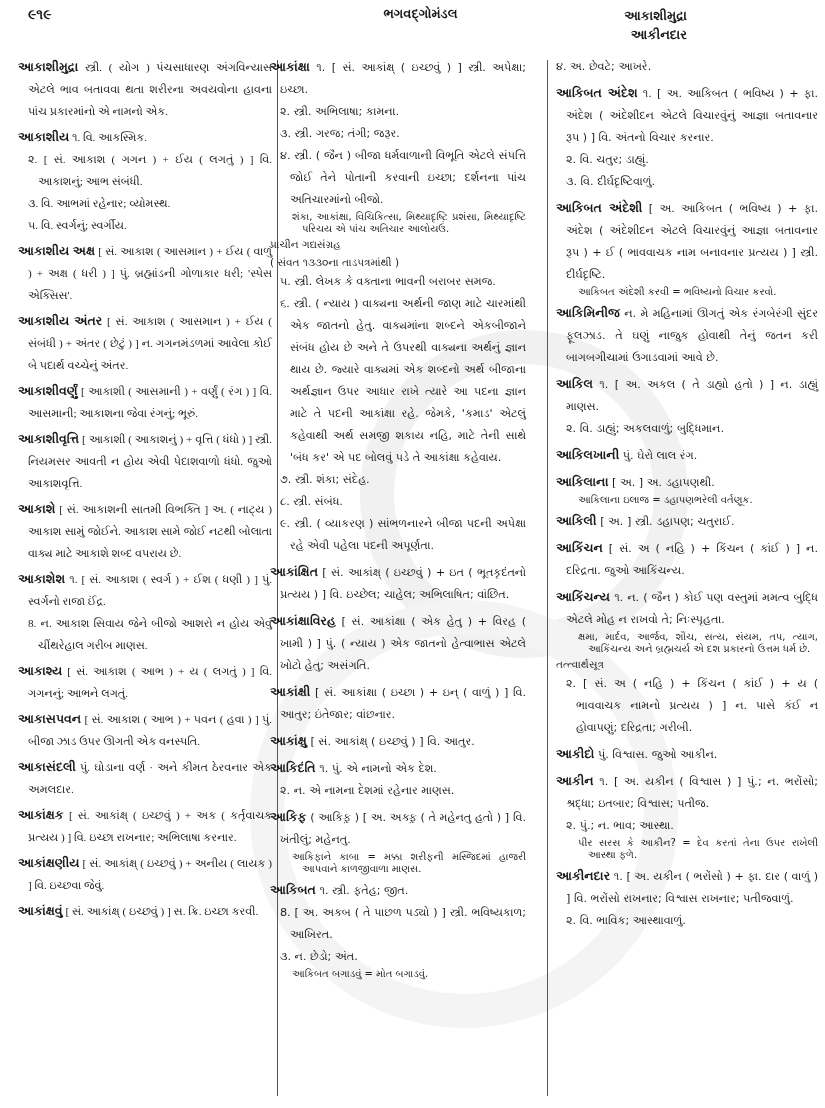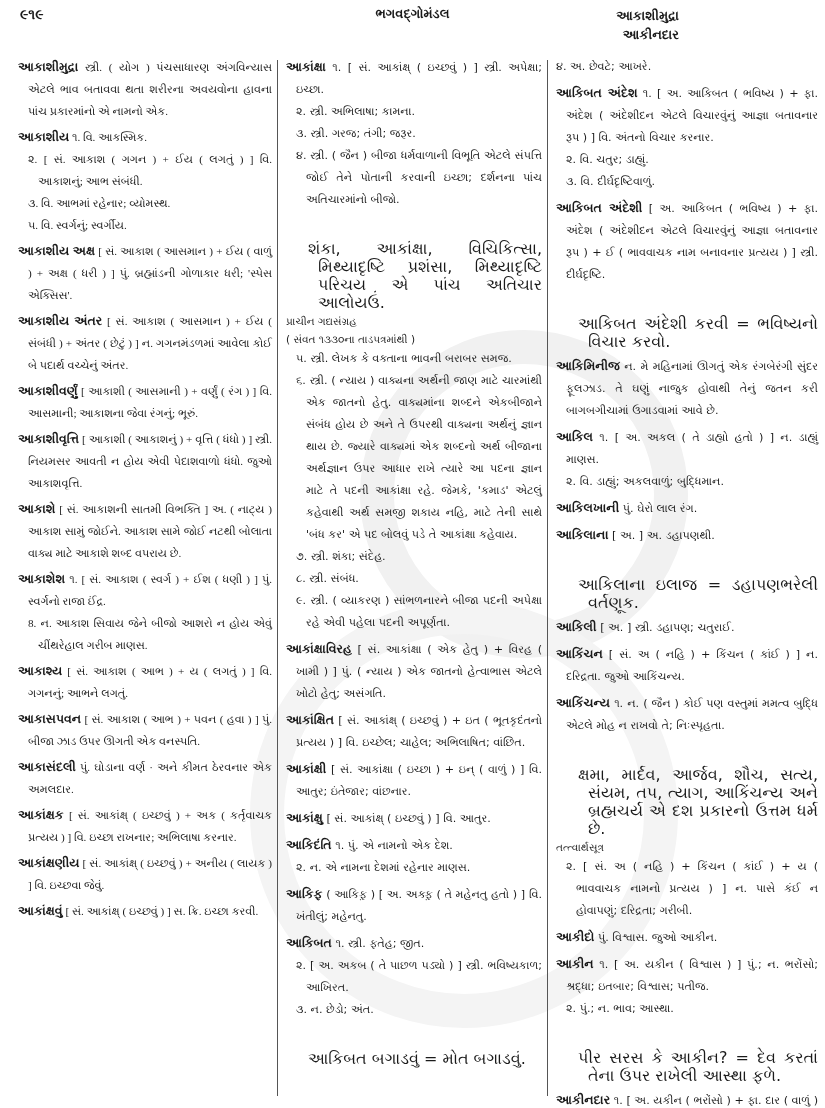--- a/index.html
+++ b/index.html
@@ -3,36 +3,36 @@
 <meta charset="utf-8">
 <style>
   html, body { margin: 0; padding: 0; }
   body {
     width: 825px; height: 1108px; background: #ffffff; position: relative; overflow: hidden;
     font-family: "DejaVu Sans", sans-serif; color: #1a1a1a;
   }
   .watermark { position: absolute; border-radius: 50%; border: 34px solid #f1f1f1; pointer-events: none; }
   .wm1 { left: 360px; top: 330px; width: 260px; height: 260px; }
   .wm2 { left: 250px; top: 600px; width: 360px; height: 360px; border-color: #f4f4f4; }
-  .header { position: absolute; left: 0; top: 0; width: 657px; height: 56px; padding-left: 28px; }
+  .header { position: absolute; left: 8px; top: 0; width: 657px; height: 56px; padding-left: 28px; }
   .pg { position: absolute; left: 20px; top: 6px; font-size: 14px; font-weight: bold; }
   .title { position: absolute; left: 0; width: 825px; top: 6px; text-align: center; font-size: 13px; font-weight: bold; }
   .guide { position: absolute; right: 6px; top: 6px; text-align: right; font-size: 13px; font-weight: bold; line-height: 19px; }
   .col { position: absolute; top: 56px; bottom: 0; font-size: 11.2px; line-height: 22px; }
   .c1 { left: 18px; width: 254px; font-family: Liberation Serif, serif; }
-  .c2 { left: 286px; width: 256px; }
+  .c2 { left: 270px; width: 256px; }
   .c3 { left: 556px; width: 262px; }
   .divider { position: absolute; top: 60px; bottom: 12px; width: 1px; background: #555; }
   .d1 { left: 277px; }
   .d2 { left: 547px; }
   .entry { margin-bottom: 4px; text-align: justify; }
   .entry .sense { display: block; padding-left: 10px; }
   .entry .body { padding-left: 0; }
   .hw { font-weight: bold; font-size: 12.5px; }
-  .quote { display: block; padding-left: 22px; font-size: 16px; line-height: 18px; margin-top: 29px; }
+  .quote { display: block; padding-left: 22px; font-size: 10px; line-height: 12px; }
   .src { display: block; text-align: left; font-size: 10.5px; line-height: 18px; }
   .hang { padding-left: 10px; text-indent: -10px; }
 </style>
 </head>
 <body>
 
 <div class="watermark wm1"></div>
 <div class="watermark wm2"></div>
 
 <div class="header">
@@ -58,27 +58,27 @@
     <div class="entry hang"><span class="hw">આકાશેશ</span> <span class="body">૧. [ સં. આકાશ ( સ્વર્ગ ) + ઈશ ( ધણી ) ] પું. સ્વર્ગનો રાજા ઈંદ્ર.</span><span class="sense">8. ન. આકાશ સિવાય જેને બીજો આશરો ન હોય એવું ચીંથરેહાલ ગરીબ માણસ.</span></div>
     <div class="entry hang"><span class="hw">આકાશ્ય</span> <span class="body">[ સં. આકાશ ( આભ ) + ય ( લગતું ) ] વિ. ગગનનું; આભને લગતું.</span></div>
     <div class="entry hang"><span class="hw">આકાસપવન</span> <span class="body">[ સં. આકાશ ( આભ ) + પવન ( હવા ) ] પું. બીજા ઝાડ ઉપર ઊગતી એક વનસ્પતિ.</span></div>
     <div class="entry hang"><span class="hw">આકાસંદલી</span> <span class="body">પું. ઘોડાના વર્ણ · અને કીમત ઠેરવનાર એક અમલદાર.</span></div>
     <div class="entry hang"><span class="hw">આકાંક્ષક</span> <span class="body">[ સં. આકાંક્ષ્ ( ઇચ્છવું ) + અક ( કર્તૃવાચક પ્રત્યય ) ] વિ. ઇચ્છા રાખનાર; અભિલાષા કરનાર.</span></div>
     <div class="entry hang"><span class="hw">આકાંક્ષણીય</span> <span class="body">[ સં. આકાંક્ષ્ ( ઇચ્છવું ) + અનીય ( લાયક ) ] વિ. ઇચ્છવા જેવું.</span></div>
     <div class="entry hang"><span class="hw">આકાંક્ષવું</span> <span class="body">[ સં. આકાંક્ષ્ ( ઇચ્છવું ) ] સ. ક્રિ. ઇચ્છા કરવી.</span></div>
   </div>
 <div class="col c2">
     <div class="entry hang"><span class="hw">આકાંક્ષા</span> <span class="body">૧. [ સં. આકાંક્ષ્ ( ઇચ્છવું ) ] સ્ત્રી. અપેક્ષા; ઇચ્છા.</span><span class="sense">૨. સ્ત્રી. અભિલાષા; કામના.</span><span class="sense">૩. સ્ત્રી. ગરજ; તંગી; જરૂર.</span><span class="sense">૪. સ્ત્રી. ( જૈન ) બીજા ધર્મવાળાની વિભૂતિ એટલે સંપત્તિ જોઈ તેને પોતાની કરવાની ઇચ્છા; દર્શનના પાંચ અતિચારમાંનો બીજો.</span><span class="quote">શંકા, આકાંક્ષા, વિચિકિત્સા, મિથ્યાદૃષ્ટિ પ્રશંસા, મિથ્યાદૃષ્ટિ પરિચય એ પાંચ અતિચાર આલોયઉં.</span><span class="src">પ્રાચીન ગદ્યસંગ્રહ</span><span class="src">( સંવત ૧૩૩૦ના તાડપત્રમાંથી )</span><span class="sense">૫. સ્ત્રી. લેખક કે વક્તાના ભાવની બરાબર સમજ.</span><span class="sense">૬. સ્ત્રી. ( ન્યાય ) વાક્યના અર્થની જાણ માટે ચારમાંથી એક જાતનો હેતુ. વાક્યમાંના શબ્દને એકબીજાને સંબંધ હોય છે અને તે ઉપરથી વાક્યના અર્થનું જ્ઞાન થાય છે. જ્યારે વાક્યમાં એક શબ્દનો અર્થ બીજાના અર્થજ્ઞાન ઉપર આધાર રાખે ત્યારે આ પદના જ્ઞાન માટે તે પદની આકાંક્ષા રહે. જેમકે, 'કમાડ' એટલું કહેવાથી અર્થ સમજી શકાય નહિ, માટે તેની સાથે 'બંધ કર' એ પદ બોલવું પડે તે આકાંક્ષા કહેવાય.</span><span class="sense">૭. સ્ત્રી. શંકા; સંદેહ.</span><span class="sense">૮. સ્ત્રી. સંબંધ.</span><span class="sense">૯. સ્ત્રી. ( વ્યાકરણ ) સાંભળનારને બીજા પદની અપેક્ષા રહે એવી પહેલા પદની અપૂર્ણતા.</span></div>
+    <div class="entry hang"><span class="hw">આકાંક્ષિત</span> <span class="body">[ સં. આકાંક્ષ્ ( ઇચ્છવું ) + ઇત ( ભૂતકૃદંતનો પ્રત્યય ) ] વિ. ઇચ્છેલ; ચાહેલ; અભિલાષિત; વાંછિત.</span></div>
     <div class="entry hang"><span class="hw">આકાંક્ષાવિરહ</span> <span class="body">[ સં. આકાંક્ષા ( એક હેતુ ) + વિરહ ( ખામી ) ] પું. ( ન્યાય ) એક જાતનો હેત્વાભાસ એટલે ખોટો હેતુ; અસંગતિ.</span></div>
-    <div class="entry hang"><span class="hw">આકાંક્ષિત</span> <span class="body">[ સં. આકાંક્ષ્ ( ઇચ્છવું ) + ઇત ( ભૂતકૃદંતનો પ્રત્યય ) ] વિ. ઇચ્છેલ; ચાહેલ; અભિલાષિત; વાંછિત.</span></div>
     <div class="entry hang"><span class="hw">આકાંક્ષી</span> <span class="body">[ સં. આકાંક્ષા ( ઇચ્છા ) + ઇન્ ( વાળું ) ] વિ. આતુર; ઇંતેજાર; વાંછનાર.</span></div>
     <div class="entry hang"><span class="hw">આકાંક્ષુ</span> <span class="body">[ સં. આકાંક્ષ્ ( ઇચ્છવું ) ] વિ. આતુર.</span></div>
     <div class="entry hang"><span class="hw">આકિદંતિ</span> <span class="body">૧. પું. એ નામનો એક દેશ.</span><span class="sense">૨. ન. એ નામના દેશમાં રહેનાર માણસ.</span></div>
-    <div class="entry hang"><span class="hw">આકિફ</span> <span class="body">( આકિફ઼ ) [ અ. અક્ફ઼ ( તે મહેનતુ હતો ) ] વિ. ખંતીલું; મહેનતુ.</span></div>
-    <div class="entry hang"><span class="hw">આકિબત</span> <span class="body">૧. સ્ત્રી. ફતેહ; જીત.</span><span class="sense">૨. [ અ. અકબ ( તે પાછળ પડ્યો ) ] સ્ત્રી. ભવિષ્યકાળ; આખિરત.</span><span class="sense">૩. ન. છેડો; અંત.</span><span class="quote">આકિબત બગાડવું = મોત બગાડવું.</span></div>
+    <div class="entry hang"><span class="hw">આકિફ</span> <span class="body">( આકિફ઼ ) [ અ. અક્ફ઼ ( તે મહેનતુ હતો ) ] વિ. ખંતીલું; મહેનતુ.</span><span class="quote">આકિફાને કાબા = મક્કા શરીફની મસ્જિદમાં હાજરી આપવાને કાળજીવાળા માણસ.</span></div>
+    <div class="entry hang"><span class="hw">આકિબત</span> <span class="body">૧. સ્ત્રી. ફતેહ; જીત.</span><span class="sense">8. [ અ. અકબ ( તે પાછળ પડ્યો ) ] સ્ત્રી. ભવિષ્યકાળ; આખિરત.</span><span class="sense">૩. ન. છેડો; અંત.</span><span class="quote">આકિબત બગાડવું = મોત બગાડવું.</span></div>
   </div>
 <div class="col c3">
     <div class="entry hang"><span class="body">૪. અ. છેવટે; આખરે.</span></div>
     <div class="entry hang"><span class="hw">આકિબત અંદેશ</span> <span class="body">૧. [ અ. આકિબત ( ભવિષ્ય ) + ફા. અંદેશ ( અંદેશીદન એટલે વિચારવુંનું આજ્ઞા બતાવનાર રૂપ ) ] વિ. અંતનો વિચાર કરનાર.</span><span class="sense">૨. વિ. ચતુર; ડાહ્યું.</span><span class="sense">૩. વિ. દીર્ઘદૃષ્ટિવાળું.</span></div>
     <div class="entry hang"><span class="hw">આકિબત અંદેશી</span> <span class="body">[ અ. આકિબત ( ભવિષ્ય ) + ફા. અંદેશ ( અંદેશીદન એટલે વિચારવુંનું આજ્ઞા બતાવનાર રૂપ ) + ઈ ( ભાવવાચક નામ બનાવનાર પ્રત્યય ) ] સ્ત્રી. દીર્ઘદૃષ્ટિ.</span><span class="quote">આકિબત અંદેશી કરવી = ભવિષ્યનો વિચાર કરવો.</span></div>
     <div class="entry hang"><span class="hw">આકિમિનીજ</span> <span class="body">ન. મે મહિનામાં ઊગતું એક રંગબેરંગી સુંદર ફૂલઝાડ. તે ઘણું નાજુક હોવાથી તેનું જતન કરી બાગબગીચામાં ઉગાડવામાં આવે છે.</span></div>
     <div class="entry hang"><span class="hw">આકિલ</span> <span class="body">૧. [ અ. અકલ ( તે ડાહ્યો હતો ) ] ન. ડાહ્યું માણસ.</span><span class="sense">૨. વિ. ડાહ્યું; અકલવાળું; બુદ્ધિમાન.</span></div>
     <div class="entry hang"><span class="hw">આકિલખાની</span> <span class="body">પું. ઘેરો લાલ રંગ.</span></div>
     <div class="entry hang"><span class="hw">આકિલાના</span> <span class="body">[ અ. ] અ. ડહાપણથી.</span><span class="quote">આકિલાના ઇલાજ = ડહાપણભરેલી વર્તણૂક.</span></div>
     <div class="entry hang"><span class="hw">આકિલી</span> <span class="body">[ અ. ] સ્ત્રી. ડહાપણ; ચતુરાઈ.</span></div>

